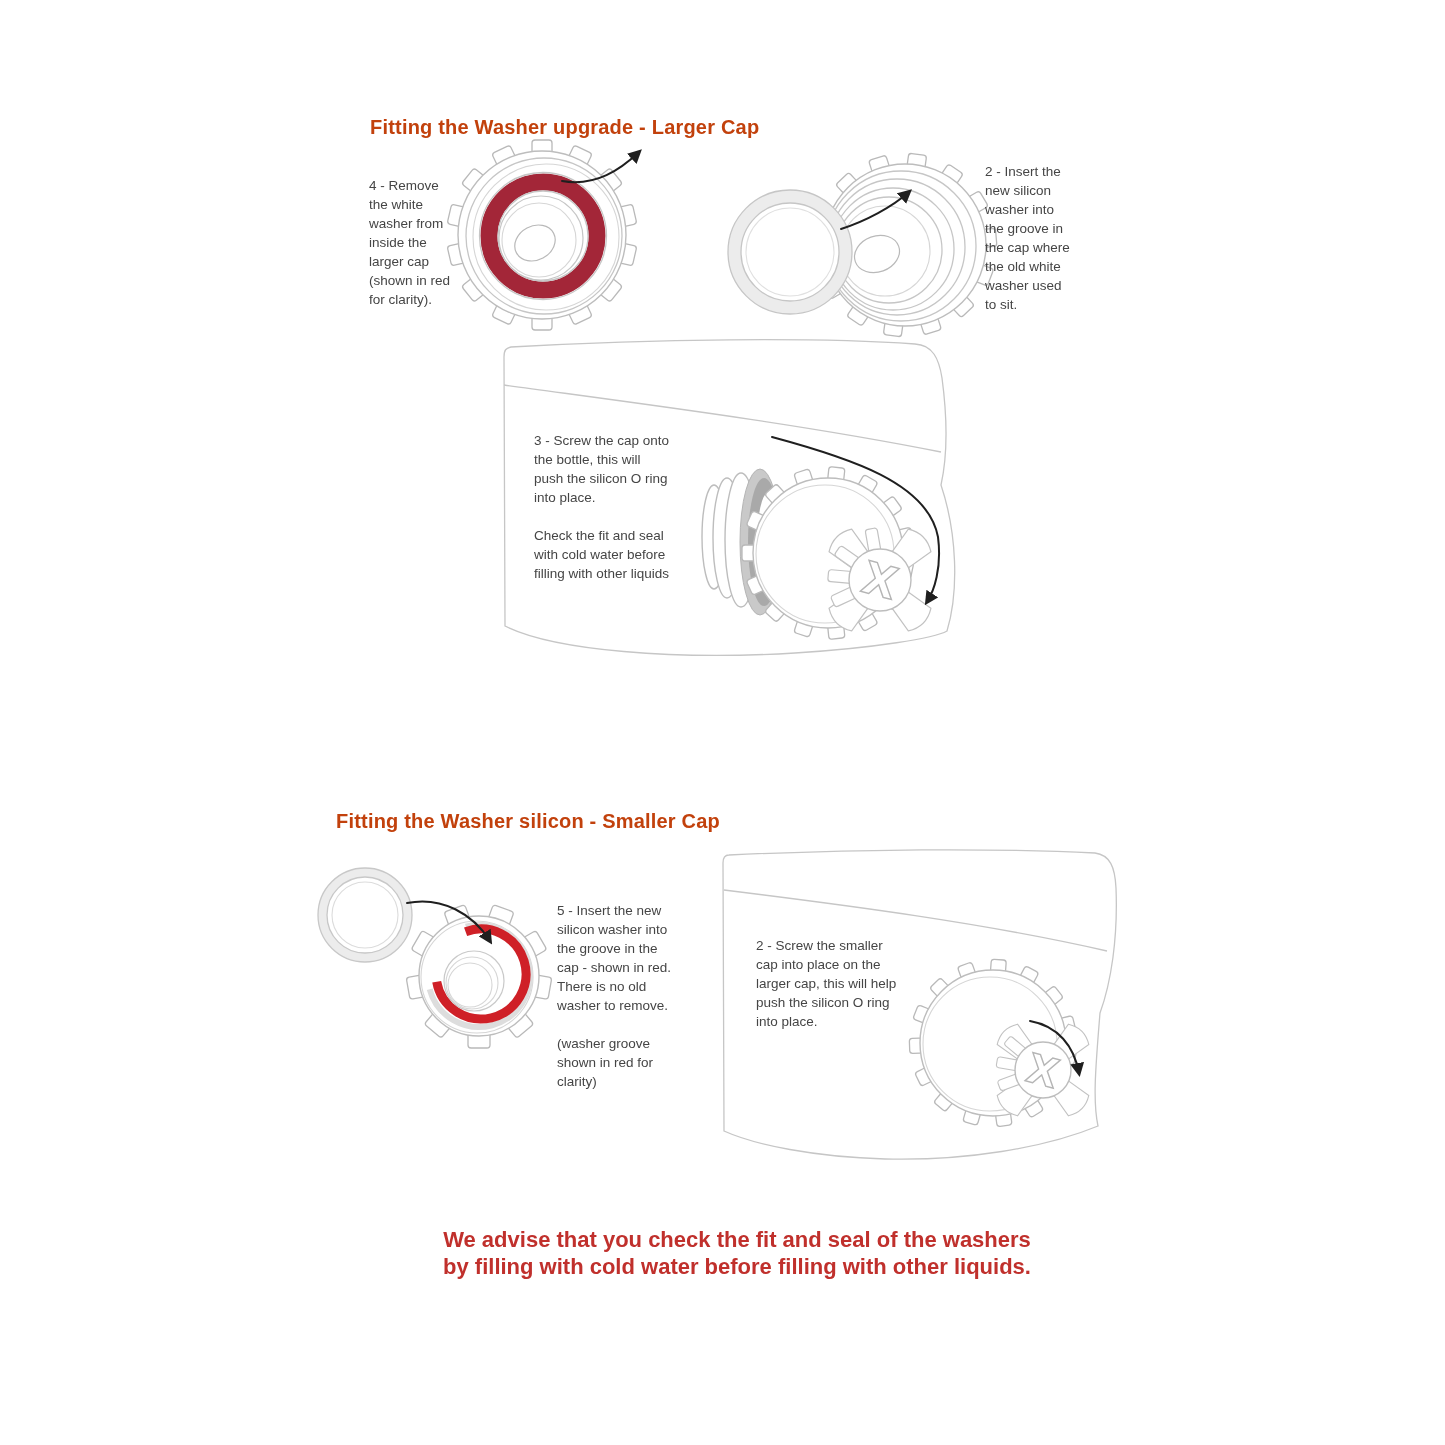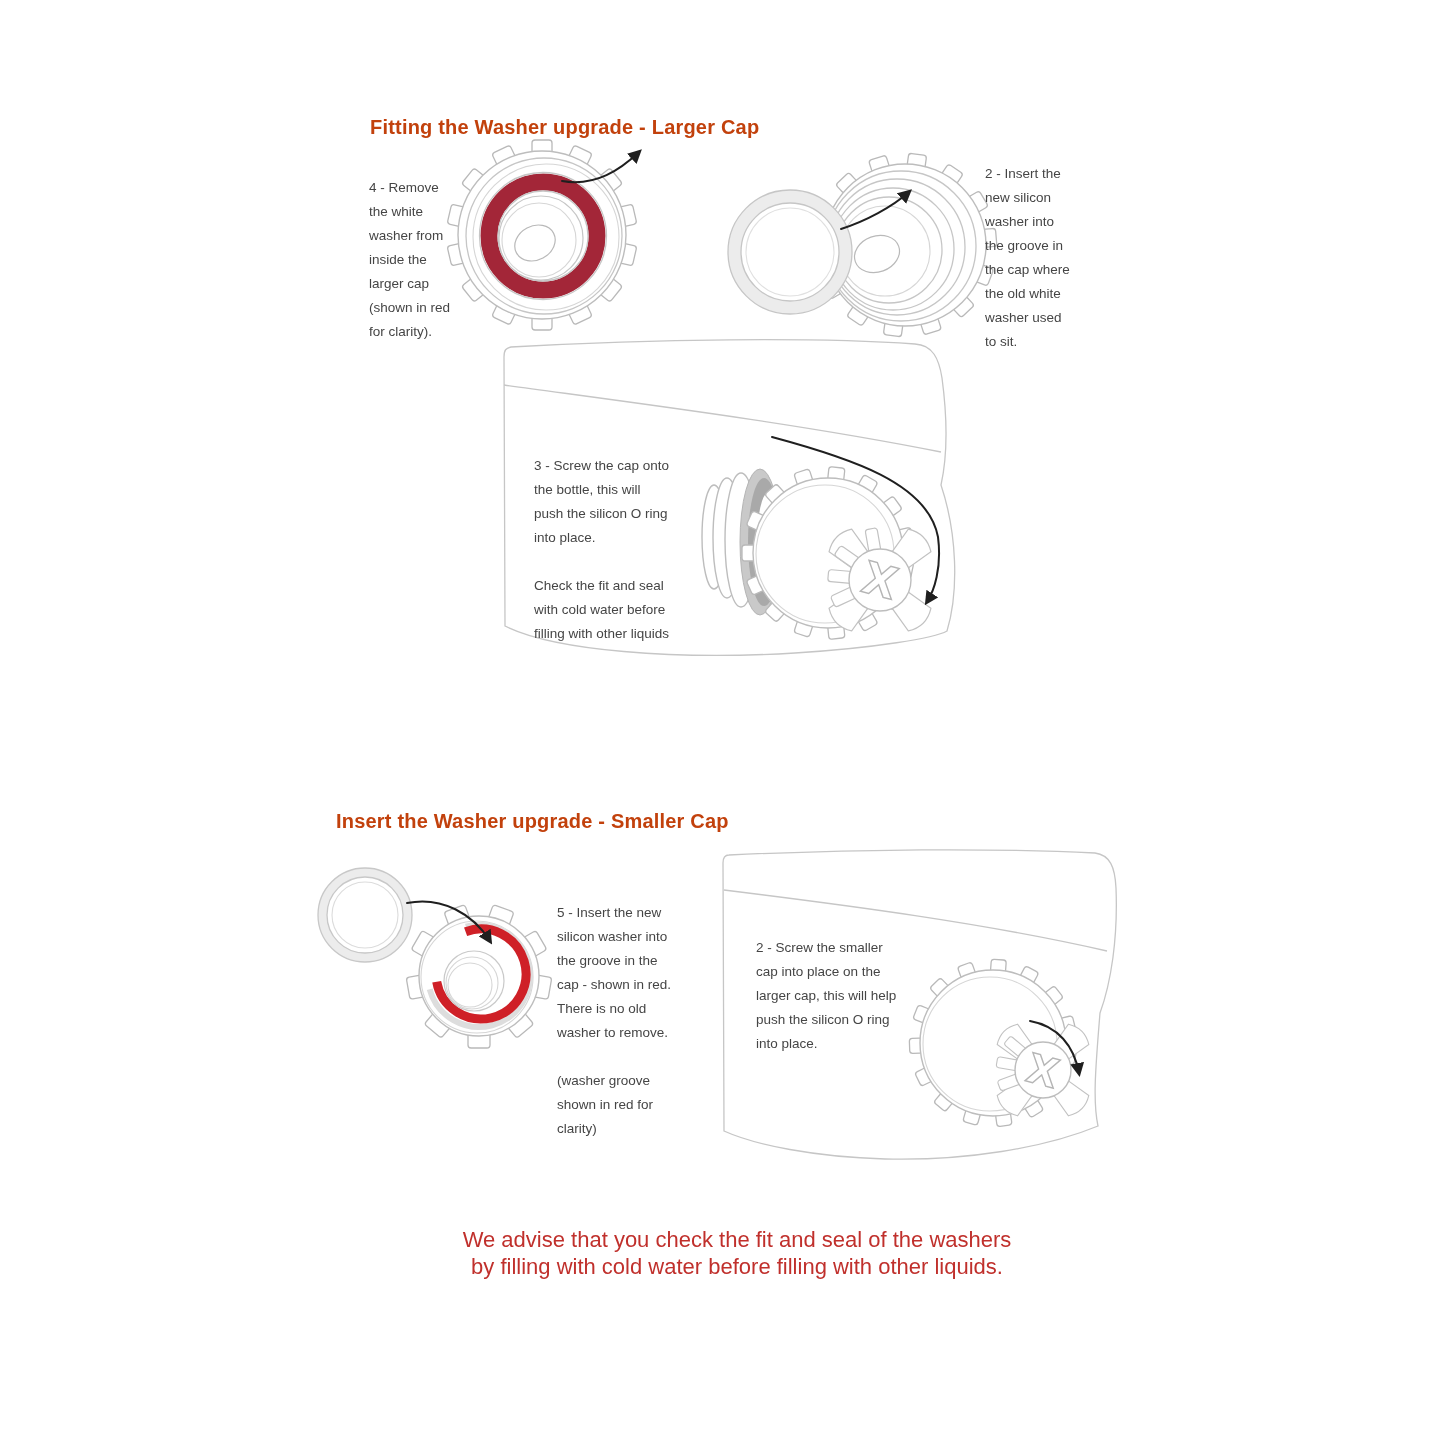--- a/index.html
+++ b/index.html
@@ -1,21 +1,21 @@
 <!DOCTYPE html>
 <html><head>
 <meta charset="utf-8">
 <style>
   html,body{margin:0;padding:0;background:#fff;}
   #canvas{position:relative;width:1445px;height:1445px;background:#ffffff;overflow:hidden;
           font-family:"Liberation Sans",sans-serif;}
   #art{position:absolute;left:0;top:0;}
   .title{position:absolute;font-size:20px;font-weight:700;color:#c2410c;letter-spacing:.2px;white-space:nowrap;}
-  .txt{position:absolute;font-size:13.5px;line-height:24px;color:#454545;white-space:pre-line;}
-  .advisory{position:absolute;font-size:22px;font-weight:400;line-height:27px;color:#c0302c;
+  .txt{position:absolute;font-size:13.5px;line-height:19px;color:#454545;white-space:pre-line;}
+  .advisory{position:absolute;font-size:22px;font-weight:700;line-height:27px;color:#c0302c;
             text-align:center;white-space:pre-line;}
   .knurl{fill:#fff;stroke:#b9b9b9;stroke-width:1.3;}
   .line{fill:none;stroke:#c6c6c6;stroke-width:1.3;}
   .rim{fill:#fff;stroke:#bdbdbd;stroke-width:1.4;}
   .faint{fill:none;stroke:#d6d6d6;stroke-width:1.1;}
   .arrow{fill:none;stroke:#1f1f1f;stroke-width:2;stroke-linecap:round;}
   .vane{fill:#fff;stroke:#c2c2c2;stroke-width:1.2;}
   .capx{font-family:"DejaVu Sans",sans-serif;font-weight:bold;fill:#fff;stroke:#b5b5b5;stroke-width:1.4;}
 </style>
 </head>
@@ -222,30 +222,30 @@
 
   <div class="txt" style="left:985px;top:162px;width:102px">2 - Insert the
 new silicon
 washer into
 the groove in
 the cap where
 the old white
 washer used
 to sit.</div>
 
-  <div class="txt" style="left:534px;top:454px;width:165px">3 - Screw the cap onto
+  <div class="txt" style="left:534px;top:431px;width:165px">3 - Screw the cap onto
 the bottle, this will
 push the silicon O ring
 into place.
 
 Check the fit and seal
 with cold water before
 filling with other liquids</div>
 
-  <div class="title" style="left:336px;top:810px">Insert the Washer upgrade - Smaller Cap</div>
+  <div class="title" style="left:336px;top:810px">Fitting the Washer silicon - Smaller Cap</div>
 
   <div class="txt" style="left:557px;top:901px;width:140px">5 - Insert the new
 silicon washer into
 the groove in the
 cap - shown in red.
 There is no old
 washer to remove.
 
 (washer groove
 shown in red for

